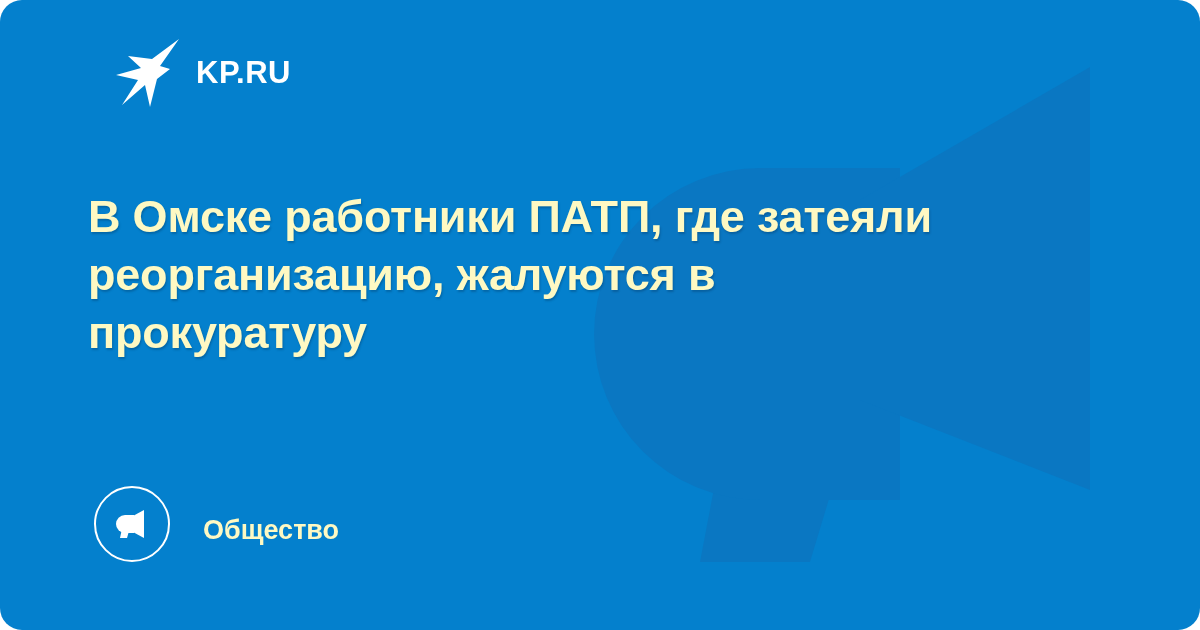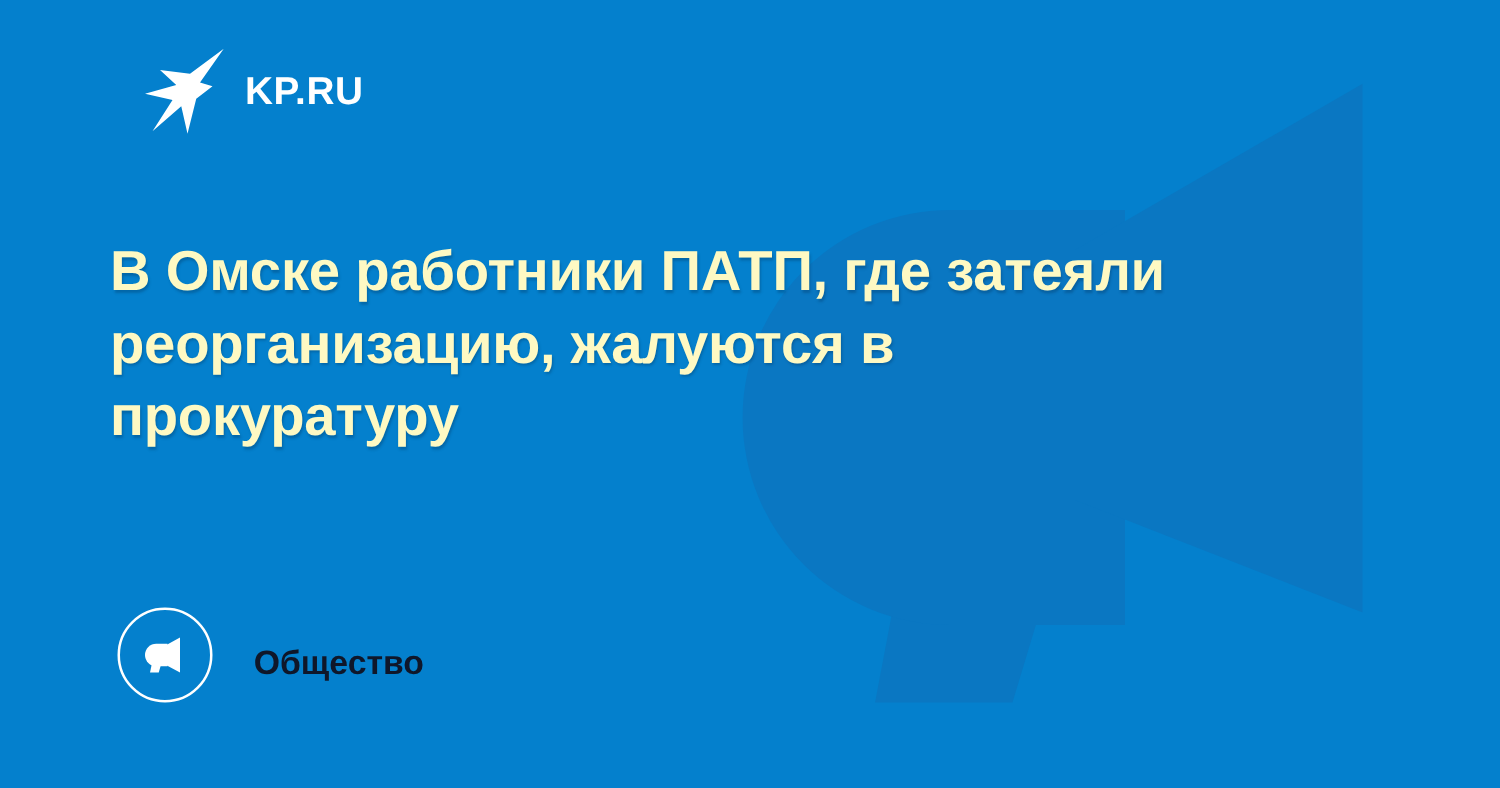--- a/index.html
+++ b/index.html
@@ -7,20 +7,21 @@
     padding: 0;
     background: #ffffff;
   }
   #card {
     position: relative;
     width: 1200px;
     height: 630px;
     overflow: hidden;
     background: #0480CD;
     font-family: "Liberation Sans", "DejaVu Sans", sans-serif;
+    border-radius: 22px;
     -webkit-font-smoothing: antialiased;
   }
 
   
   #watermark {
     position: absolute;
     inset: 0;
     width: 1200px;
     height: 630px;
     pointer-events: none;
@@ -81,21 +82,21 @@
     border: 2px solid #ffffff;
     border-radius: 50%;
     box-sizing: border-box;
     display: flex;
     align-items: center;
     justify-content: center;
     flex: 0 0 auto;
   }
   #category-icon-wrap svg { display: block; }
   #category-label {
-    color: #0f172a;
+    color: #fef9c3;
     font-size: 27px;
     font-weight: bold;
     margin-left: 33px;
     line-height: 1;
     white-space: nowrap;
     margin-top: 12px;
   }
 </style>
 </head>
 <body>

